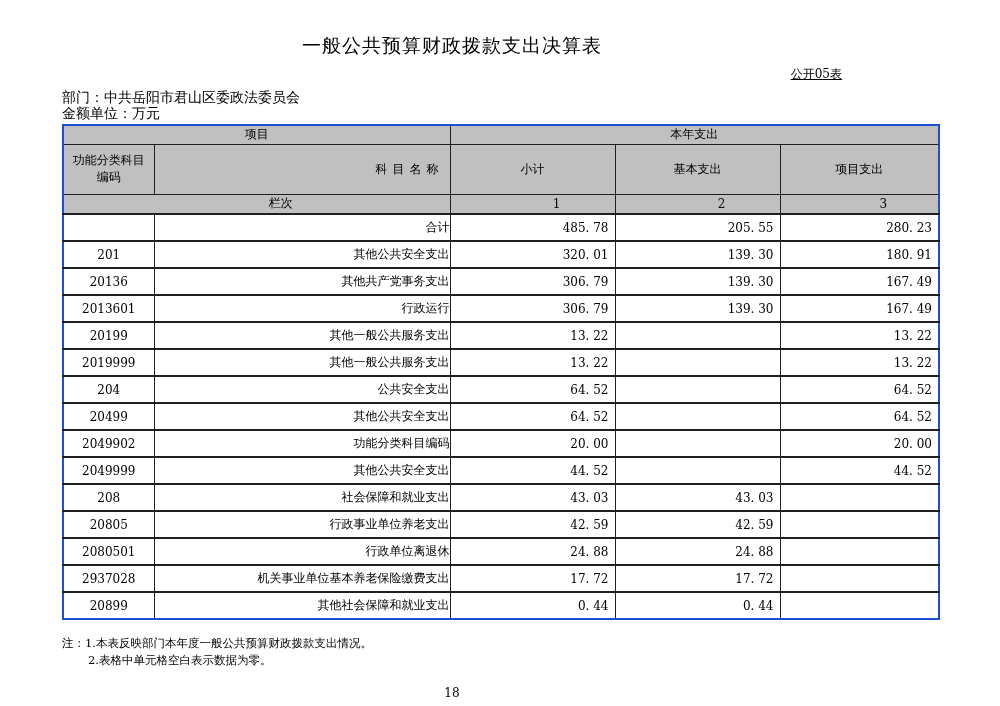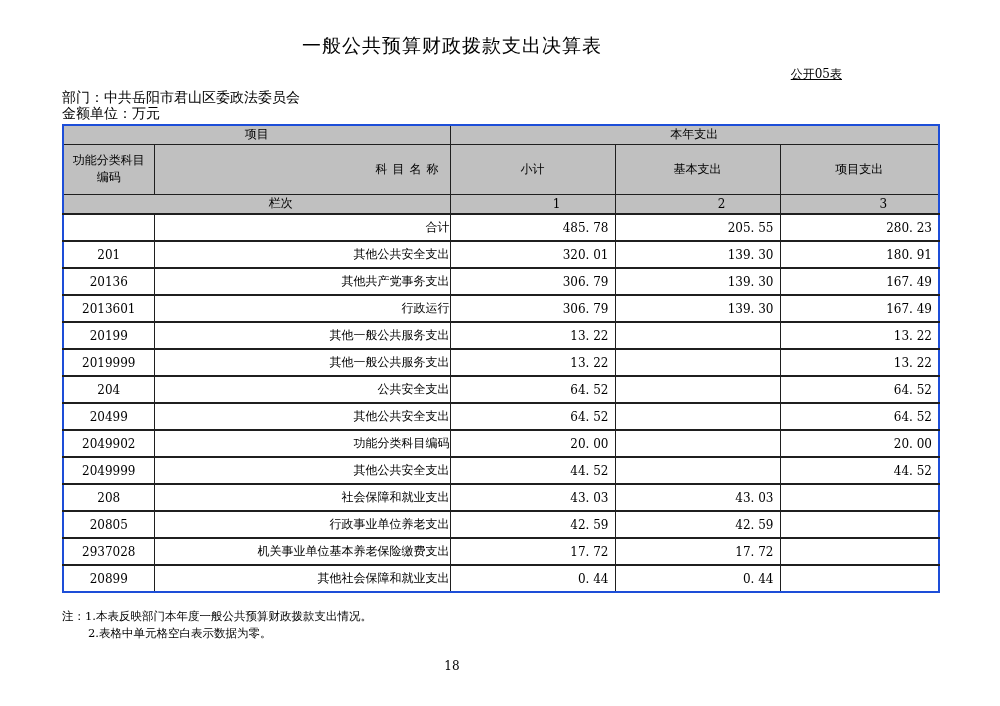--- a/index.html
+++ b/index.html
@@ -200,20 +200,27 @@
           <td class="c-num"></td>
         </tr>
         <tr>
           <td class="c-code">20805</td>
           <td class="c-name">行政事业单位养老支出</td>
           <td class="c-num">42. 59</td>
           <td class="c-num">42. 59</td>
           <td class="c-num"></td>
         </tr>
         <tr>
+          <td class="c-code">2080501</td>
+          <td class="c-name">行政单位离退休</td>
+          <td class="c-num">24. 88</td>
+          <td class="c-num">24. 88</td>
+          <td class="c-num"></td>
+        </tr>
+        <tr>
           <td class="c-code">2937028</td>
           <td class="c-name">机关事业单位基本养老保险缴费支出</td>
           <td class="c-num">17. 72</td>
           <td class="c-num">17. 72</td>
           <td class="c-num"></td>
         </tr>
         <tr>
           <td class="c-code">20899</td>
           <td class="c-name">其他社会保障和就业支出</td>
           <td class="c-num">0. 44</td>

